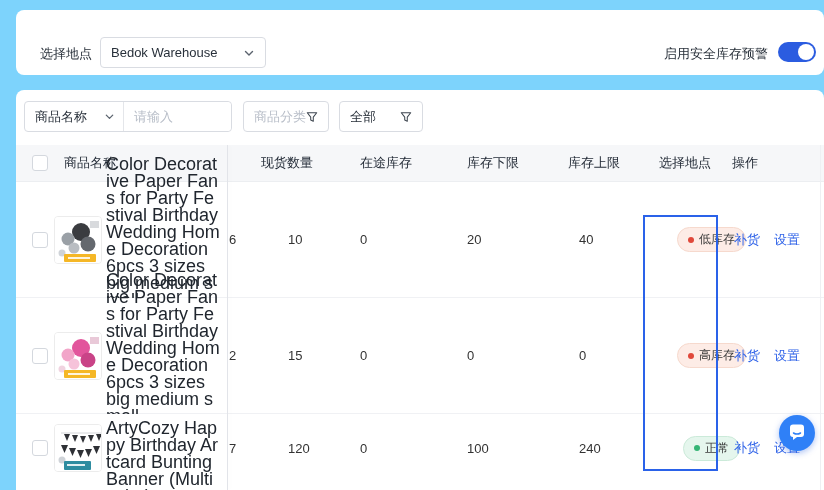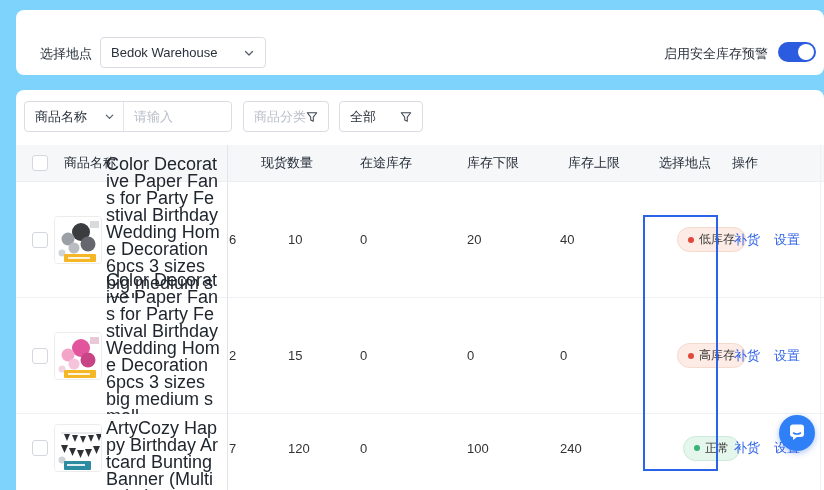--- a/index.html
+++ b/index.html
@@ -78,21 +78,21 @@
     display:block; }
   #row2 .c-name { top:6px; transform:none; }
   #row2 .c-img, #row2 .c-check, #row2 .c-clip, #row2 .c-qty, #row2 .c-transit,
   #row2 .c-lower, #row2 .c-upper, #row2 .c-status, #row2 .c-act { height:68px; }
   .prod-name { font-size:18px; line-height:17px; color:#20262e;
     word-break:break-all; }
   .prod-variant { font-size:12px; color:#9aa1ab; margin-top:2px; }
   .prod-img { width:48px; height:48px; border:1px solid #ececec; border-radius:4px;
     overflow:hidden; background:#fff; }
   .c-clip { left:213px; } .c-qty { left:226px;margin-left:46px; } .c-transit { left:344px; }
-  .c-lower { left:451px; } .c-upper { left:544px; }
+  .c-lower { left:451px; } .c-upper { left:563px; }
   .c-status { left:627px; width:91px; justify-content:center;margin-left:23px; }
   .c-act { left:718px; }
   .link { color:#2e62e8; cursor:pointer; text-decoration:none; }
   .link + .link { margin-left:14px; }
   .badge {
     display:inline-flex; align-items:center; gap:5px; padding:3px 10px;
     border-radius:999px; font-size:12px; color:#3a3a3a; white-space:nowrap;
   }
   .badge .dot { width:6px; height:6px; border-radius:50%; }
   .badge-danger { background:#fdece6; border:1px solid #f6d9cd; }

